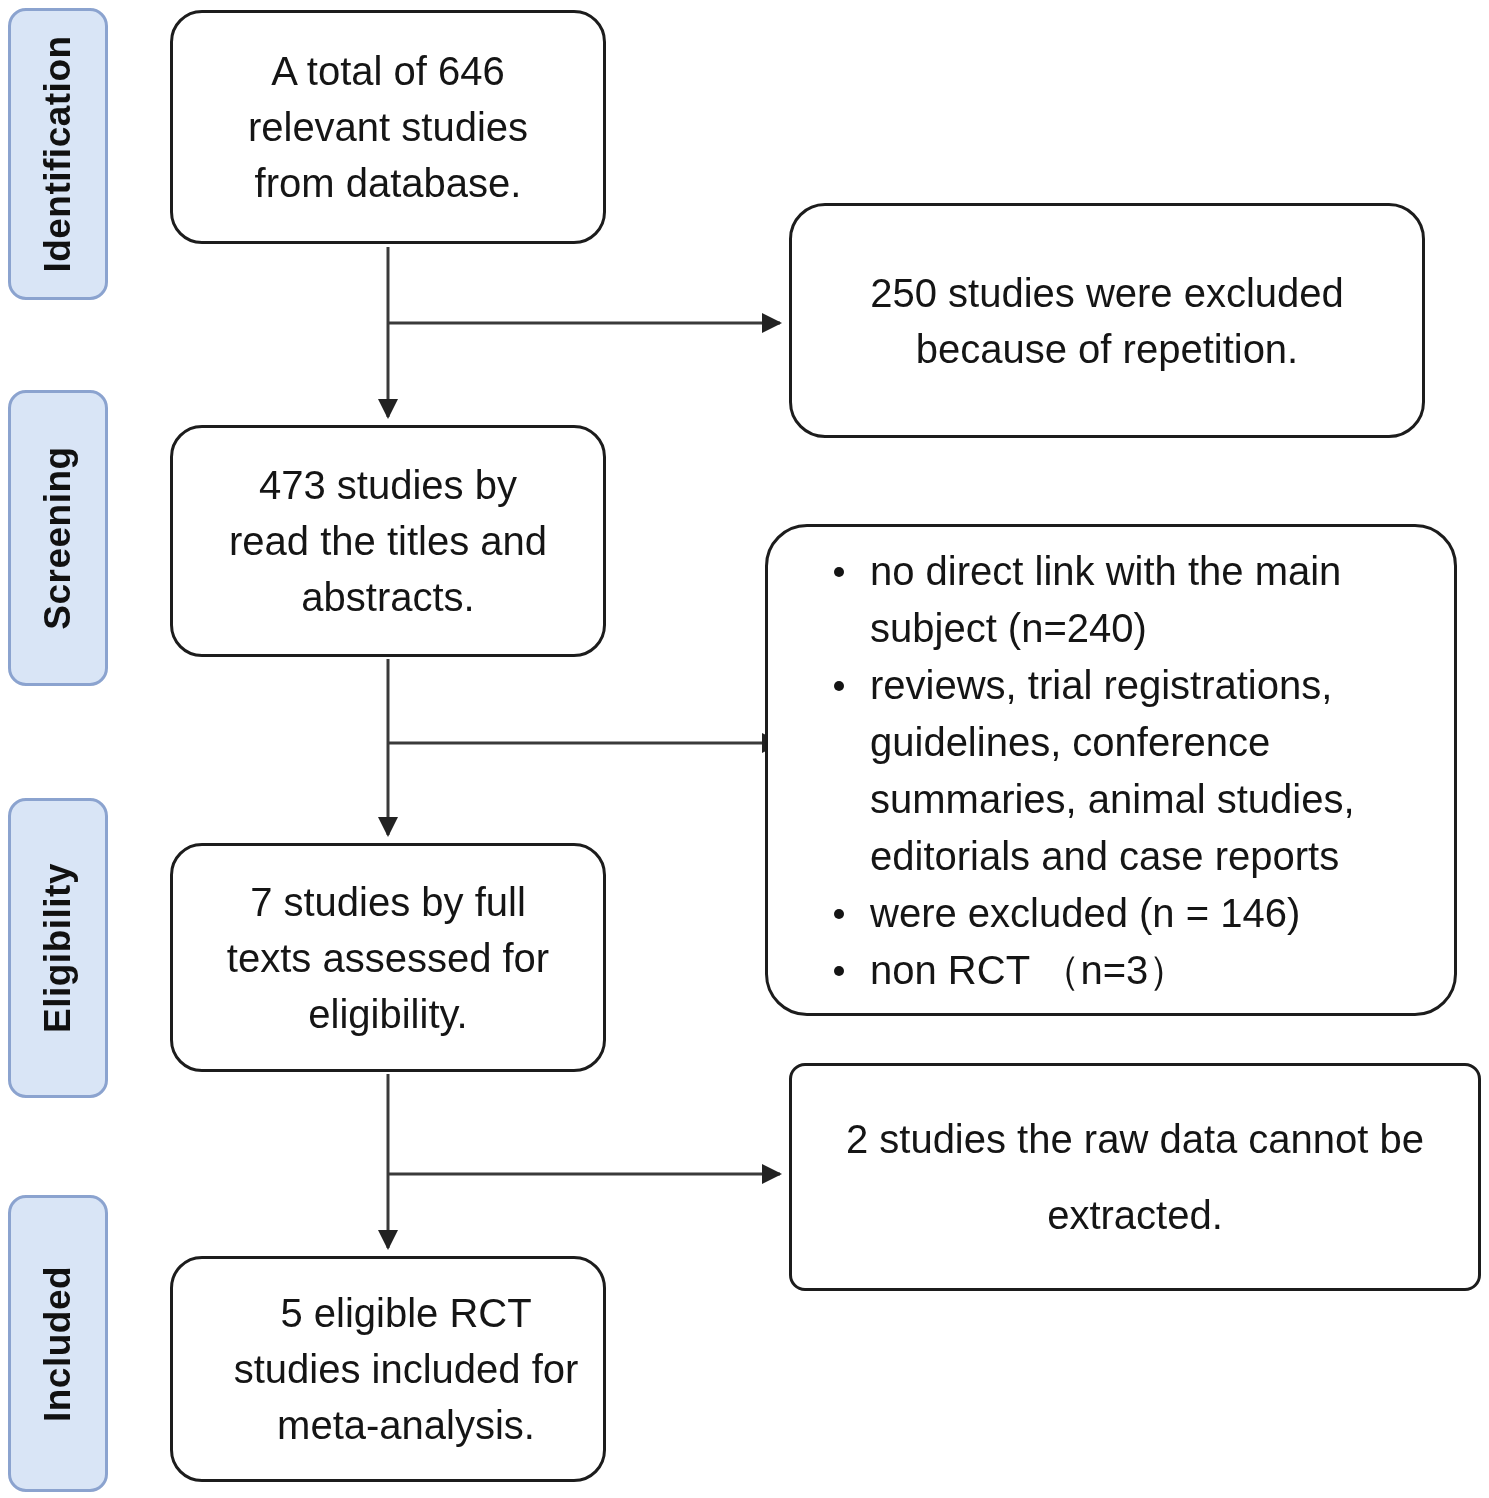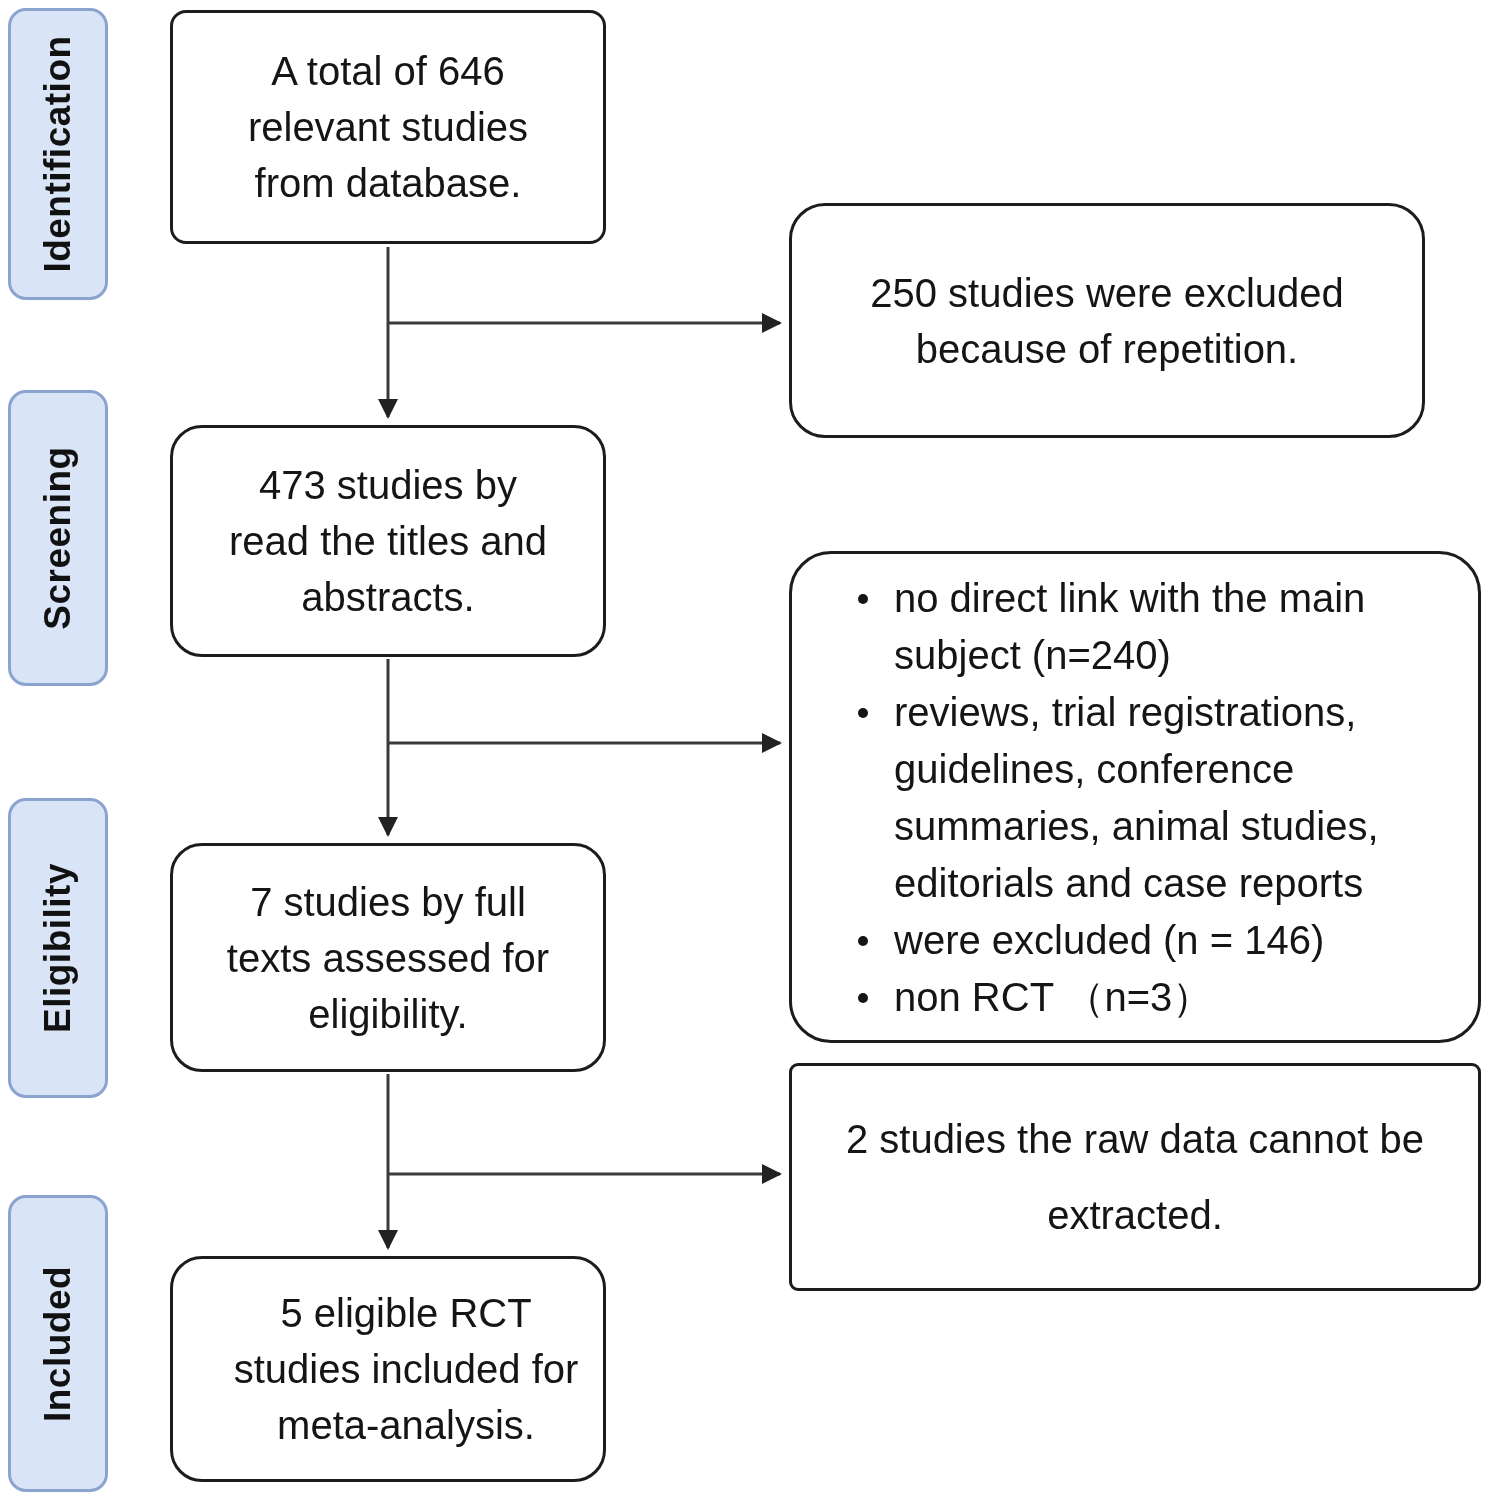--- a/index.html
+++ b/index.html
@@ -21,28 +21,28 @@
   .st-screening{top:390px;height:296px;}
   .st-eligibility{top:798px;height:300px;}
   .st-included{top:1195px;height:297px;}
   
   .fbox{
     position:absolute;background:#fff;border:3px solid #1c1c1c;border-radius:32px;
     display:flex;flex-direction:column;align-items:center;justify-content:center;
     box-sizing:border-box;text-align:center;font-size:40px;line-height:56px;
   }
   .fbox .ln{display:block;white-space:nowrap;}
-  .b1{left:170px;top:10px;width:436px;height:234px;border-radius:16px;}
+  .b1{left:170px;top:10px;width:436px;height:234px;}
   .b2{left:170px;top:425px;width:436px;height:232px;}
   .b3{left:170px;top:843px;width:436px;height:229px;text-align:center;}
   .b4{left:170px;top:1256px;width:436px;height:226px;padding-left:36px;}
   .r1{left:789px;top:203px;width:636px;height:235px;border-radius:36px;}
-  .r2{left:789px;top:524px;width:692px;height:492px;border-radius:42px;
-      align-items:flex-end;justify-content:flex-start;text-align:left;margin-top:27px;}
-  .r3{left:789px;top:1063px;width:692px;height:228px;border-radius:9px;gap:20px;}
+  .r2{left:765px;top:524px;width:692px;height:492px;border-radius:42px;
+      align-items:flex-end;justify-content:flex-start;text-align:left;}
+  .r3{left:789px;top:1063px;width:692px;height:228px;border-radius:16px;gap:20px;}
   
   .r2 ul{
     list-style:none;margin:0;padding:16px 14px 14px 54px;box-sizing:border-box;width:100%;
   }
   .r2 li{position:relative;padding-left:48px;line-height:57px;}
   .r2 li::before{
     content:"";position:absolute;left:12px;top:24px;width:10px;height:10px;
     border-radius:50%;background:#141414;
   }
   

